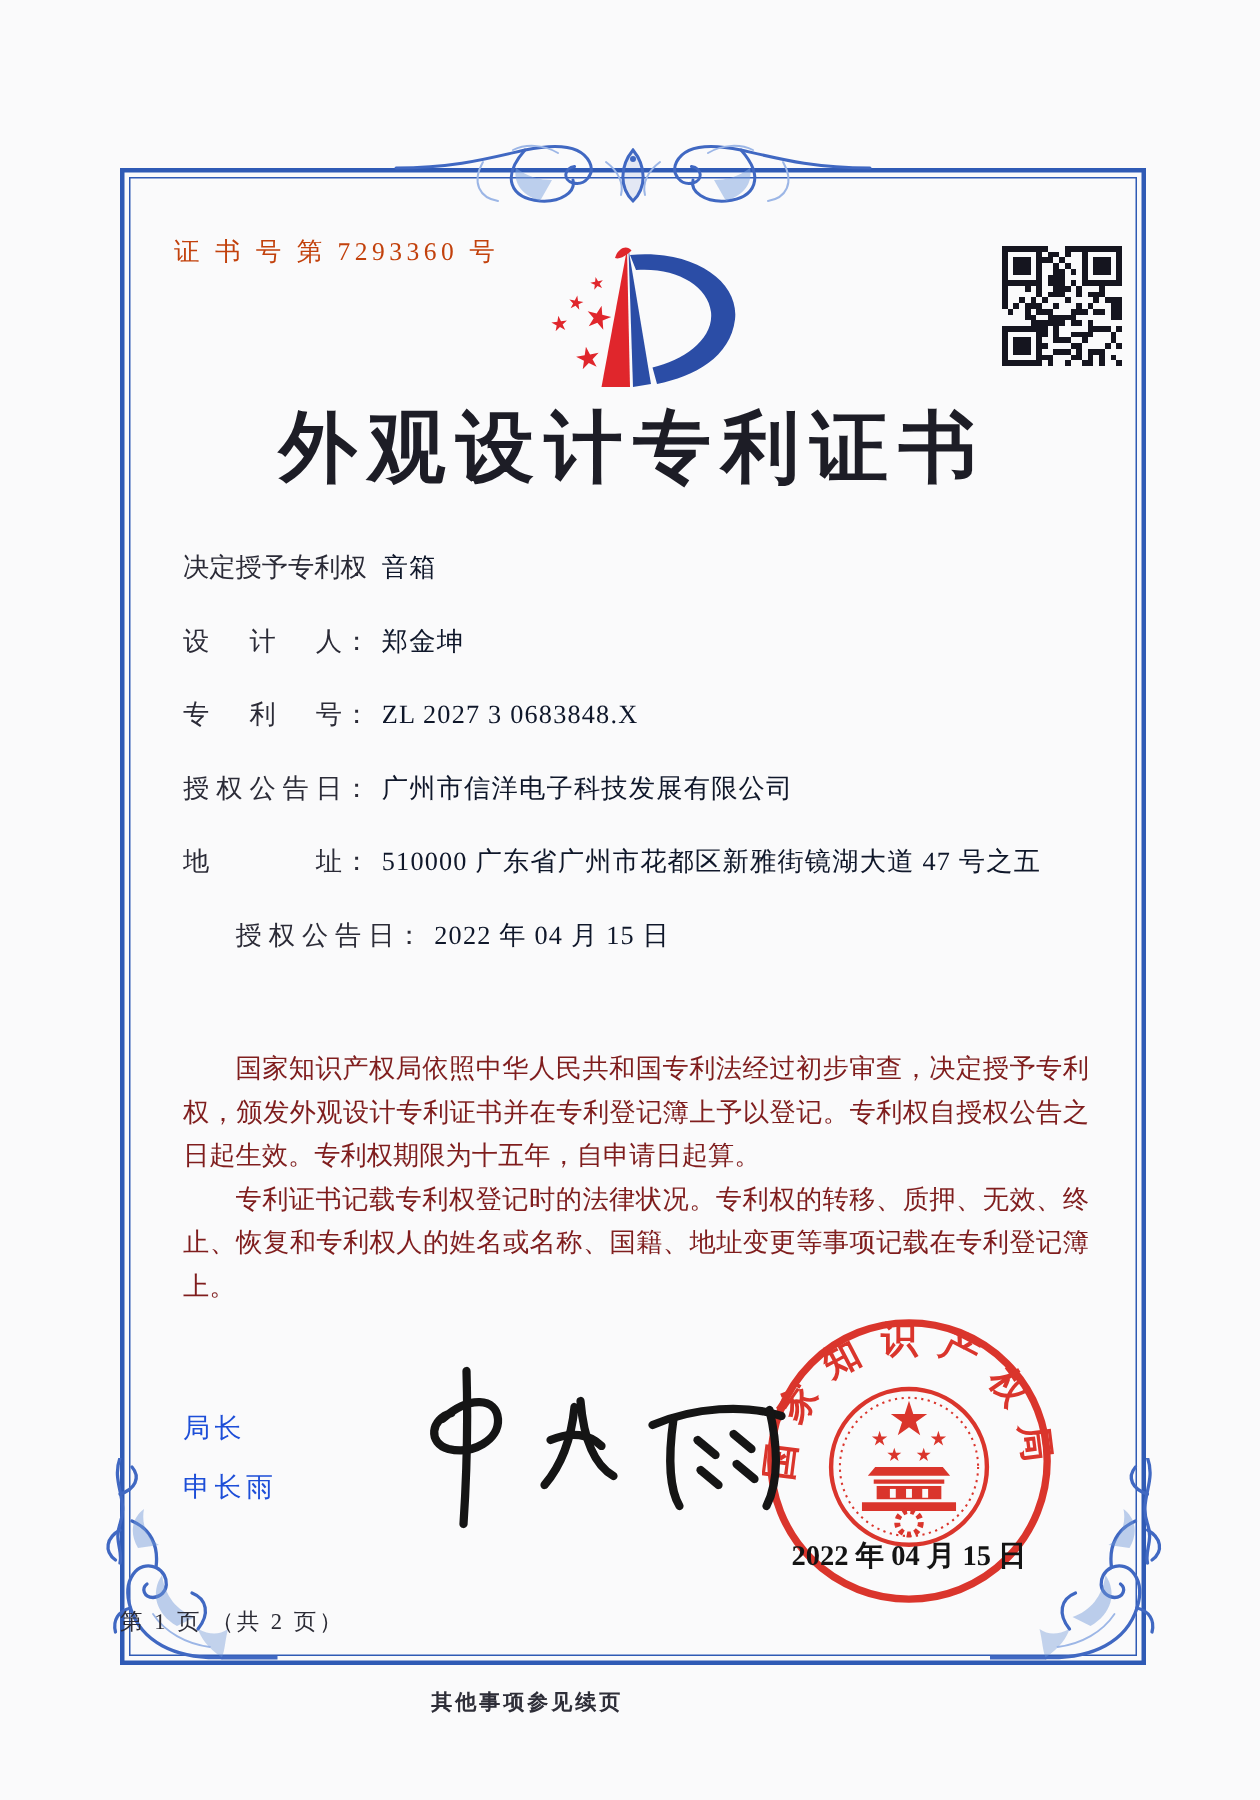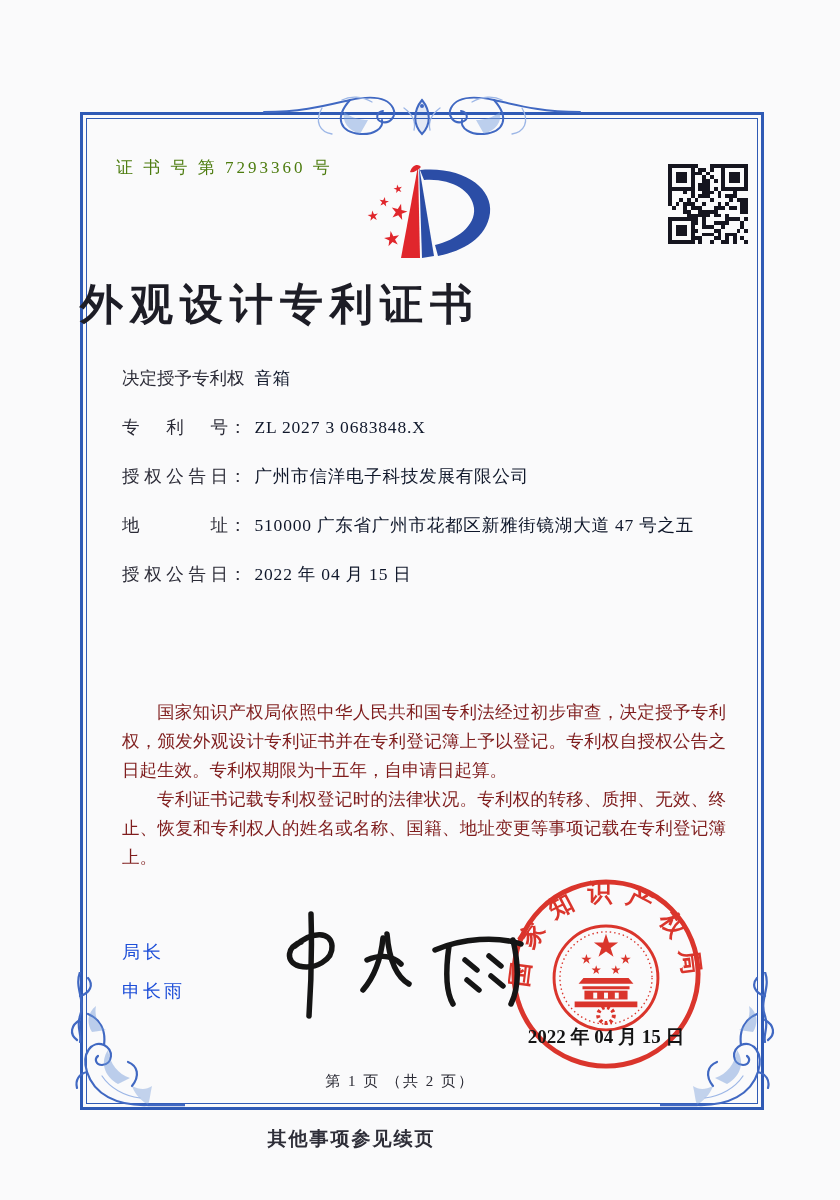--- a/index.html
+++ b/index.html
@@ -11,53 +11,53 @@
   }
   .abs{position:absolute;}
 
   
   #frame{position:absolute;left:80px;top:112px;width:678px;height:992px;
          border:3px solid #2f5ab5;}
   #frame .inner{position:absolute;left:3px;top:3px;right:3px;bottom:3px;
          border:1px solid #2f5ab5;}
 
   
-  #cert-no{left:116px;top:156px;font-size:17px;letter-spacing:3px;color:#4d7c0f;}
+  #cert-no{left:116px;top:156px;font-size:17px;letter-spacing:3px;color:#c2410c;}
   #logo{left:338px;top:158px;}
   #qr{left:668px;top:164px;width:80px;height:80px;}
-  #title{left:80px;top:276px;width:684px;
-         font-size:43px;font-weight:700;letter-spacing:7px;color:#1d1d26;}
+  #title{left:80px;top:264px;width:684px;text-align:center;
+         font-size:52px;font-weight:700;letter-spacing:7px;color:#1d1d26;}
 
   
   #fields{left:122px;top:366px;width:612px;}
   .frow{height:49px;font-size:17.5px;white-space:nowrap;}
   .flabel{display:inline-block;width:106px;text-align:justify;text-align-last:justify;color:#2b2b37;}
   .fcolon{margin:0 8px 0 1px;}
   .fval{letter-spacing:0.8px;color:#0f172a;}
-  .grow{position:relative;height:49px;font-size:17.5px;}
+  .grow{position:relative;height:49px;font-size:17.5px;margin-left:35px;}
   .gpair2{position:absolute;left:315px;top:0;white-space:nowrap;}
 
   
   #paras{left:122px;top:698px;width:604px;font-size:17.5px;line-height:29px;
          text-align:justify;color:#7f1d1d;}
   #paras p{margin:0;text-indent:2em;}
 
   
   #director{left:122px;top:940px;font-size:18px;letter-spacing:3px;color:#1d4ed8;}
   #director .line{margin-bottom:15px;}
   #signature{left:235px;top:908px;z-index:3;}
   #seal{left:508px;top:876px;z-index:2;opacity:.93;}
   #seal-date{left:502px;top:1024px;width:208px;text-align:center;z-index:4;
              font-size:19px;font-weight:700;color:#141414;letter-spacing:0px;}
 
   
-  #page-info{left:80px;top:1072px;width:640px;text-align:center;
+  #page-info{left:80px;top:1072px;width:640px;text-align:left;
              font-size:15px;letter-spacing:2px;color:#2a2a34;}
   #foot-note{left:0;top:1126px;width:703px;text-align:center;
-             font-size:19px;font-weight:600;letter-spacing:2px;color:#2e2e38;}
+             font-size:14px;font-weight:600;letter-spacing:2px;color:#2e2e38;}
 
   
   #orn-top{left:262px;top:82px;}
   #orn-bl{left:40px;top:972px;}
   #orn-br{left:660px;top:972px;transform:scaleX(-1);}
 </style>
 </head>
 <body>
 
 <svg width="0" height="0" style="position:absolute" aria-hidden="true">
@@ -280,20 +280,23 @@
     <rect x="2" y="16" width="3" height="3" fill="#15151f"></rect>
   </svg>
 
 <div id="title" class="abs">外观设计专利证书</div>
 
 <div id="fields" class="abs">
   <div class="frow">
     <span class="flabel">决定授予专利权</span><span class="fcolon">：</span><span class="fval">音箱</span>
   </div>
   <div class="frow">
+    <span class="flabel">设计人</span><span class="fcolon">：</span><span class="fval">郑金坤</span>
+  </div>
+  <div class="frow">
     <span class="flabel">专利号</span><span class="fcolon">：</span><span class="fval">ZL 2027 3 0683848.X</span>
   </div>
   <div class="frow">
     <span class="flabel">授权公告日</span><span class="fcolon">：</span><span class="fval">广州市信洋电子科技发展有限公司</span>
   </div>
   <div class="frow">
     <span class="flabel">地址</span><span class="fcolon">：</span><span class="fval">510000 广东省广州市花都区新雅街镜湖大道 47 号之五</span>
   </div>
   <div class="grow">
     <span>

